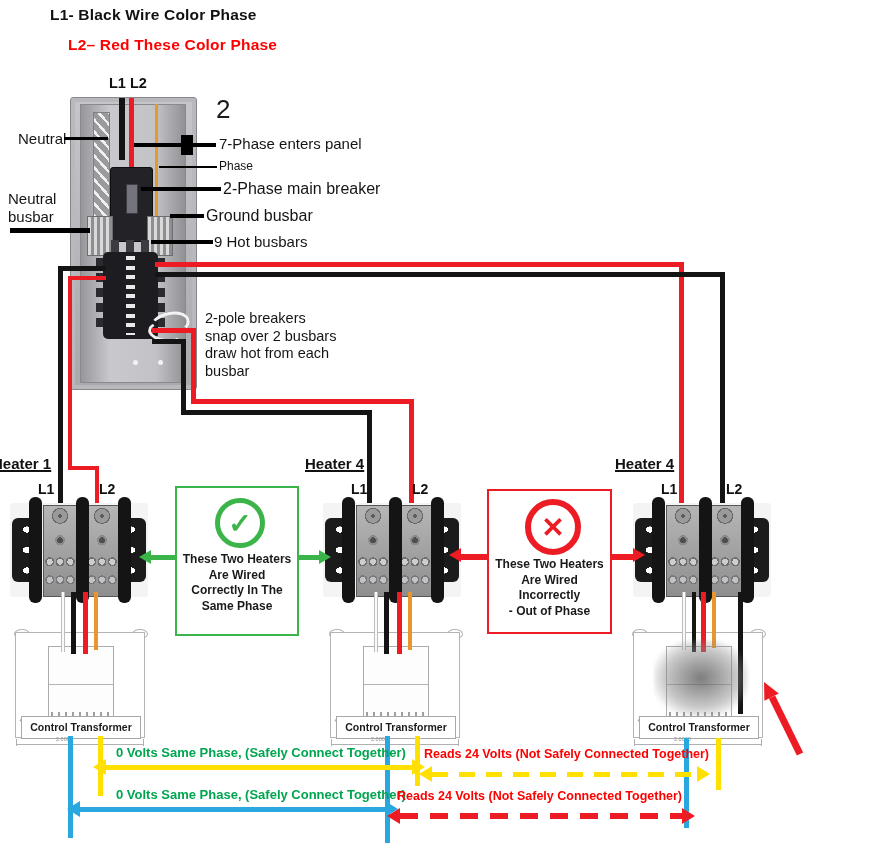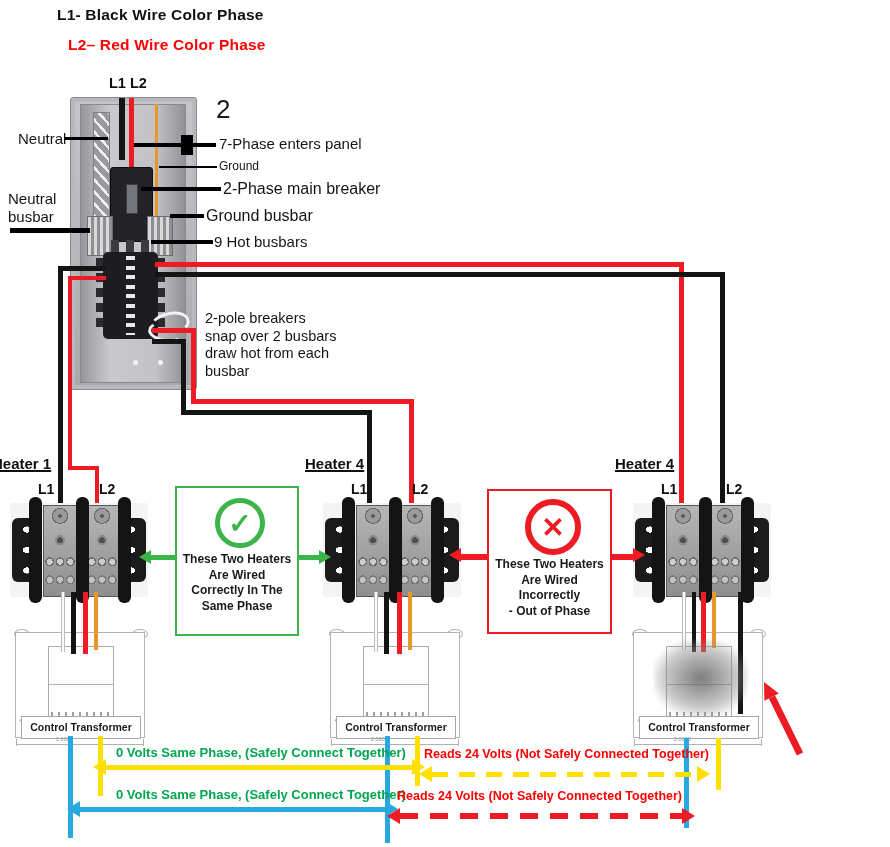--- a/index.html
+++ b/index.html
@@ -101,22 +101,22 @@
   .co-ah.l{border-right:12px solid;}
   .co-ah.r{border-left:12px solid;}
   .burn-box{left:762px;top:752px;width:125px;height:92px;border:2px solid var(--red,#ed1c24);background:#fff;z-index:5;
       text-align:center;font-weight:800;font-size:11.5px;line-height:1.28;color:var(--bright_red,#ff0000);padding-top:9px;box-sizing:border-box;}
 </style>
 </head>
 <body>
 
 <div id="stage">
 
-  <div class="abs legend" style="left:57px;top:6px;">L1- Black Wire Color Phase</div>
-  <div class="abs legend" style="left:68px;top:36px;color:var(--bright_red,#ff0000);">L2– Red Wire Color Phase</div>
+  <div class="abs legend" style="left:50px;top:6px;">L1- Black Wire Color Phase</div>
+  <div class="abs legend" style="left:68px;top:36px;color:var(--bright_red,#ff0000);">L2– Red These Color Phase</div>
 
   <div class="abs bold" style="left:109px;top:75px;font-size:14.5px;">L1 L2</div>
   <div class="abs title-num" style="left:216px;top:94px;">2</div>
 
   <div class="abs panel-outer"></div>
   <div class="abs panel-inner"></div>
   <div class="abs neutral-strip"></div>
   <div class="abs wire wb" style="left:119px;top:98px;width:6px;height:62px;"></div>
   <div class="abs wire wr" style="left:129px;top:98px;width:5px;height:76px;"></div>
   <div class="abs wire wo" style="left:155px;top:104px;width:3px;height:118px;"></div>
@@ -134,21 +134,21 @@
   <div class="abs hole" style="left:158px;top:360px;"></div>
   <div class="abs curve" style="left:150px;top:312px;width:34px;height:18px;border-bottom-color:transparent;border-left-color:transparent;transform:rotate(-12deg);"></div>
   <div class="abs curve" style="left:148px;top:322px;width:30px;height:14px;border-top-color:transparent;border-right-color:transparent;transform:rotate(8deg);"></div>
 
   <div class="abs plbl" style="left:18px;top:130px;font-size:15px;">Neutral</div>
   <div class="abs line" style="left:64px;top:137px;width:44px;height:3px;"></div>
   <div class="abs line" style="left:134px;top:143px;width:82px;height:4px;"></div>
   <div class="abs line" style="left:181px;top:135px;width:12px;height:20px;"></div>
   <div class="abs plbl" style="left:219px;top:135px;font-size:15px;">7-Phase enters panel</div>
   <div class="abs line" style="left:159px;top:166px;width:58px;height:2px;"></div>
-  <div class="abs plbl" style="left:219px;top:159px;font-size:12px;">Ground</div>
+  <div class="abs plbl" style="left:219px;top:159px;font-size:12px;">Phase</div>
   <div class="abs line" style="left:141px;top:187px;width:80px;height:4px;"></div>
   <div class="abs plbl" style="left:223px;top:180px;font-size:16px;">2-Phase main breaker</div>
   <div class="abs line" style="left:170px;top:214px;width:34px;height:4px;"></div>
   <div class="abs plbl" style="left:206px;top:207px;font-size:16px;">Ground busbar</div>
   <div class="abs line" style="left:151px;top:240px;width:62px;height:4px;"></div>
   <div class="abs plbl" style="left:214px;top:233px;font-size:15px;">9 Hot busbars</div>
   <div class="abs plbl pre" style="left:8px;top:190px;font-size:15px;line-height:1.2;">Neutral
 busbar</div>
   <div class="abs line" style="left:10px;top:228px;width:80px;height:5px;"></div>
   <div class="abs plbl pre" style="left:205px;top:310px;font-size:14.5px;line-height:1.22;">2-pole breakers

